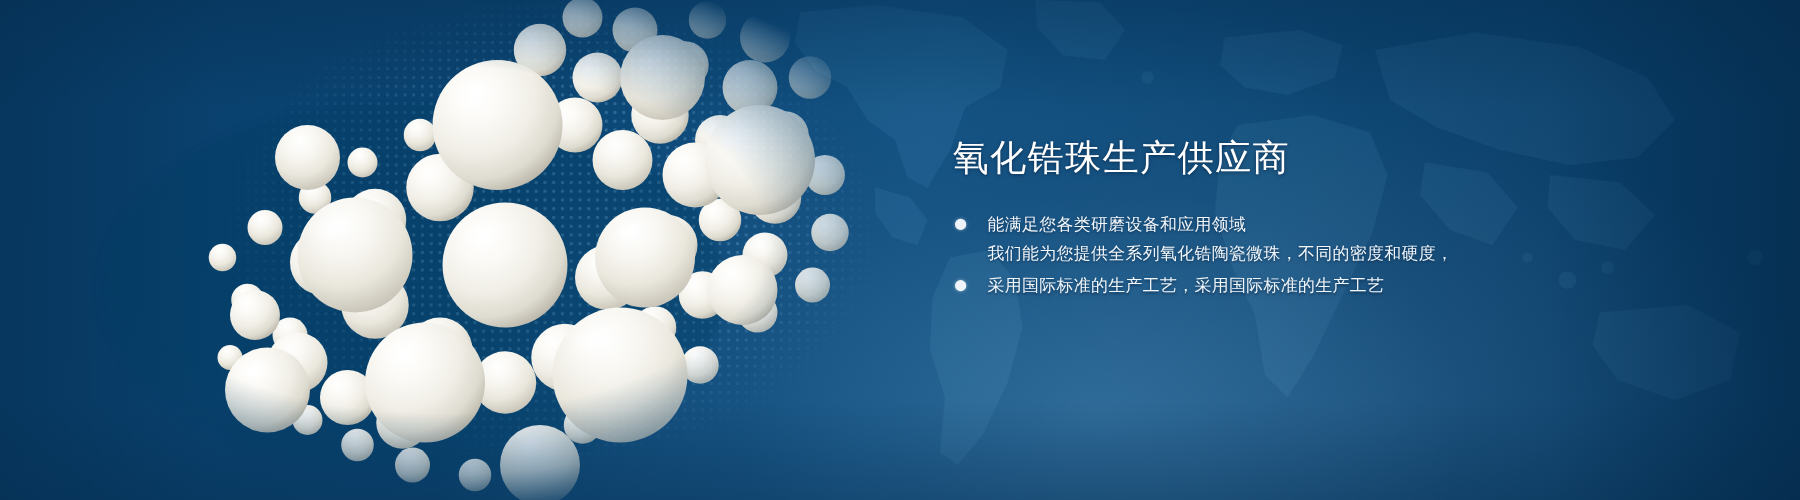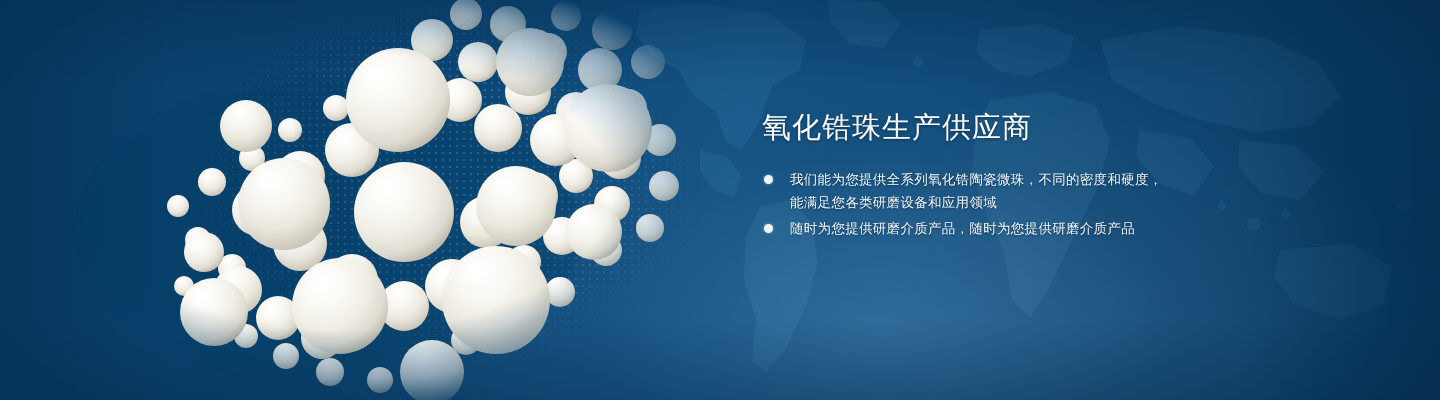--- a/index.html
+++ b/index.html
@@ -270,26 +270,26 @@
     </svg>
   </div>
 
   <div class="copy">
     <h1 class="headline">氧化锆珠生产供应商</h1>
 
     <ul class="bullets">
 
       <li class="bullet">
         <span class="dot"></span>
+        <span class="bline">能满足您各类研磨设备和应用领域</span>
         <span class="bline">我们能为您提供全系列氧化锆陶瓷微珠，不同的密度和硬度，</span>
-        <span class="bline">能满足您各类研磨设备和应用领域</span>
       </li>
 
 
       <li class="bullet">
         <span class="dot"></span>
-        <span class="bline">随时为您提供研磨介质产品，随时为您提供研磨介质产品</span>
+        <span class="bline">采用国际标准的生产工艺，采用国际标准的生产工艺</span>
       </li>
 
     </ul>
   </div>
 
 </div>
 
 </body></html>

